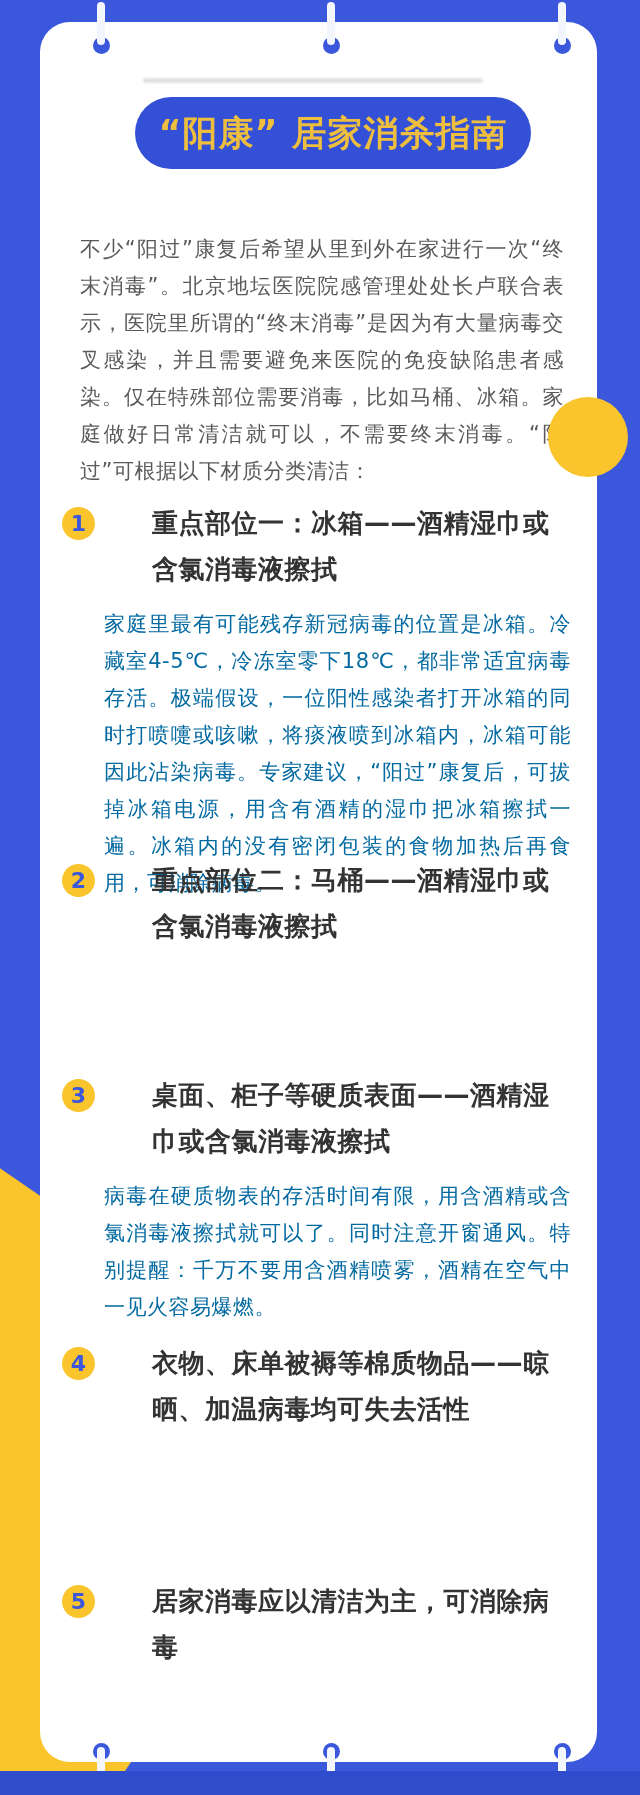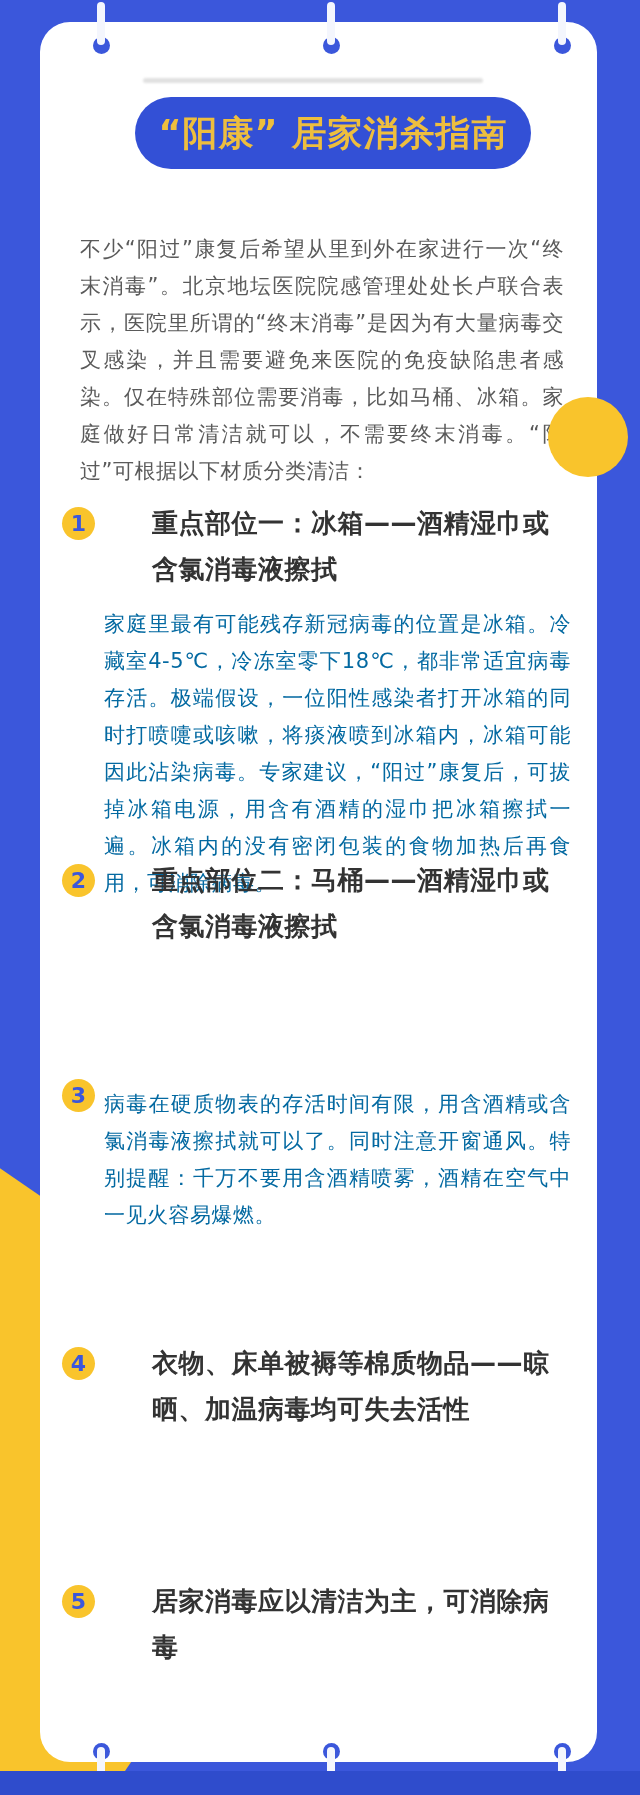--- a/index.html
+++ b/index.html
@@ -145,20 +145,21 @@
       <div class="sec-body">家庭里最有可能残存新冠病毒的位置是冰箱。冷藏室4-5℃，冷冻室零下18℃，都非常适宜病毒存活。极端假设，一位阳性感染者打开冰箱的同时打喷嚏或咳嗽，将痰液喷到冰箱内，冰箱可能因此沾染病毒。专家建议，“阳过”康复后，可拔掉冰箱电源，用含有酒精的湿巾把冰箱擦拭一遍。冰箱内的没有密闭包装的食物加热后再食用，可消除病毒。</div>
     </div>
 
     <div class="section s2">
       <div class="num-badge">2</div>
       <div class="sec-title">重点部位二：马桶——酒精湿巾或含氯消毒液擦拭</div>
     </div>
 
     <div class="section s3">
       <div class="num-badge">3</div>
+      <div class="sec-title">桌面、柜子等硬质表面——酒精湿巾或含氯消毒液擦拭</div>
       <div class="sec-body">病毒在硬质物表的存活时间有限，用含酒精或含氯消毒液擦拭就可以了。同时注意开窗通风。特别提醒：千万不要用含酒精喷雾，酒精在空气中一见火容易爆燃。</div>
     </div>
 
     <div class="section s4">
       <div class="num-badge">4</div>
       <div class="sec-title">衣物、床单被褥等棉质物品——晾晒、加温病毒均可失去活性</div>
     </div>
 
     <div class="section s5">
       <div class="num-badge">5</div>

